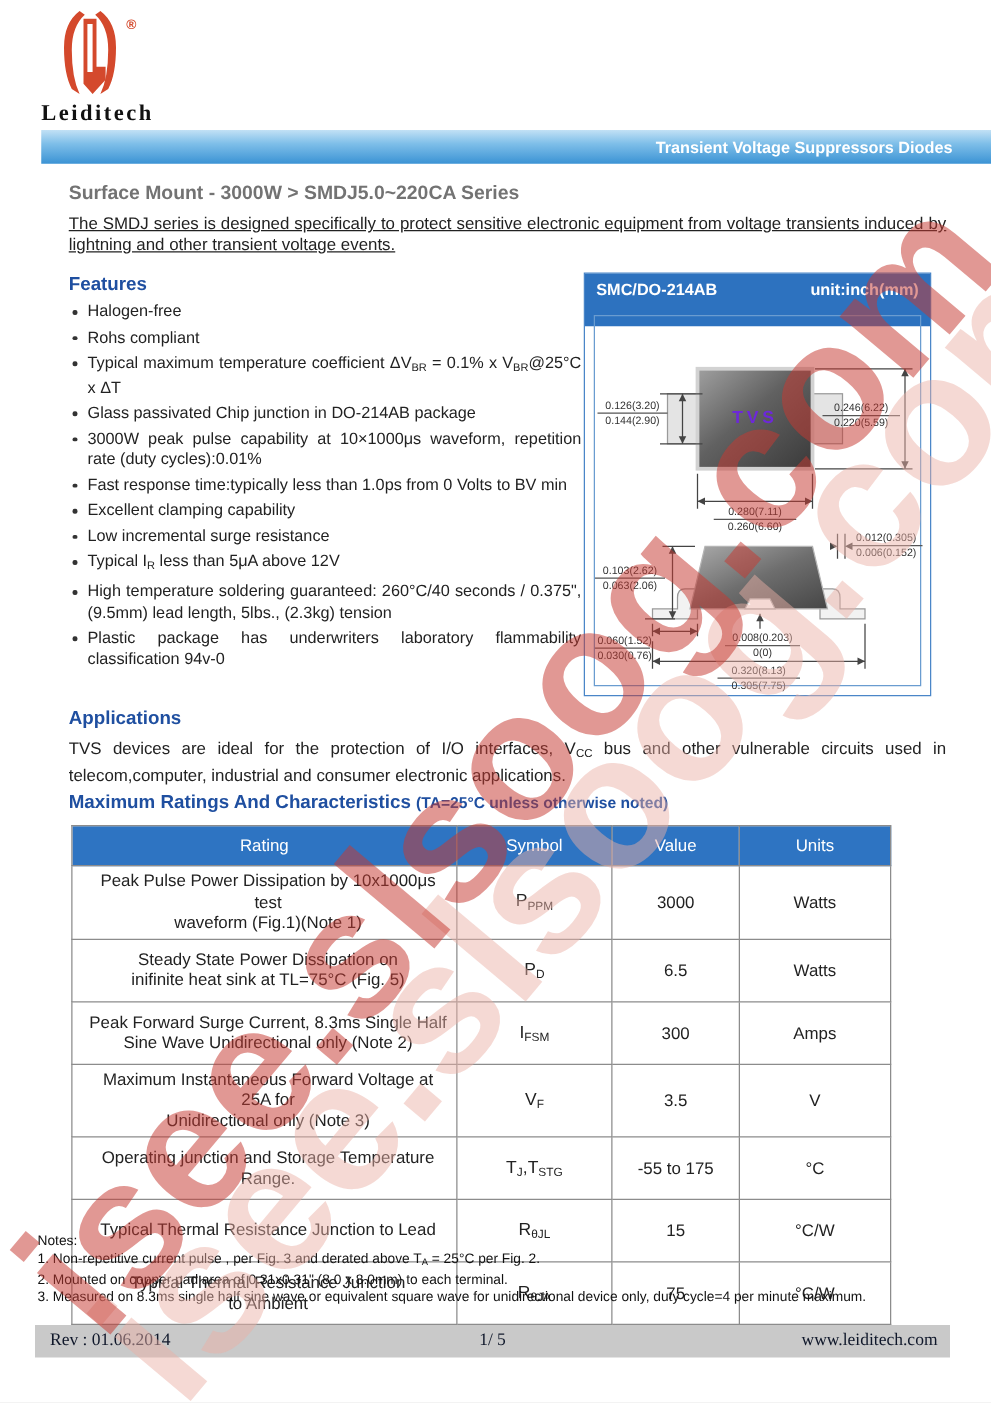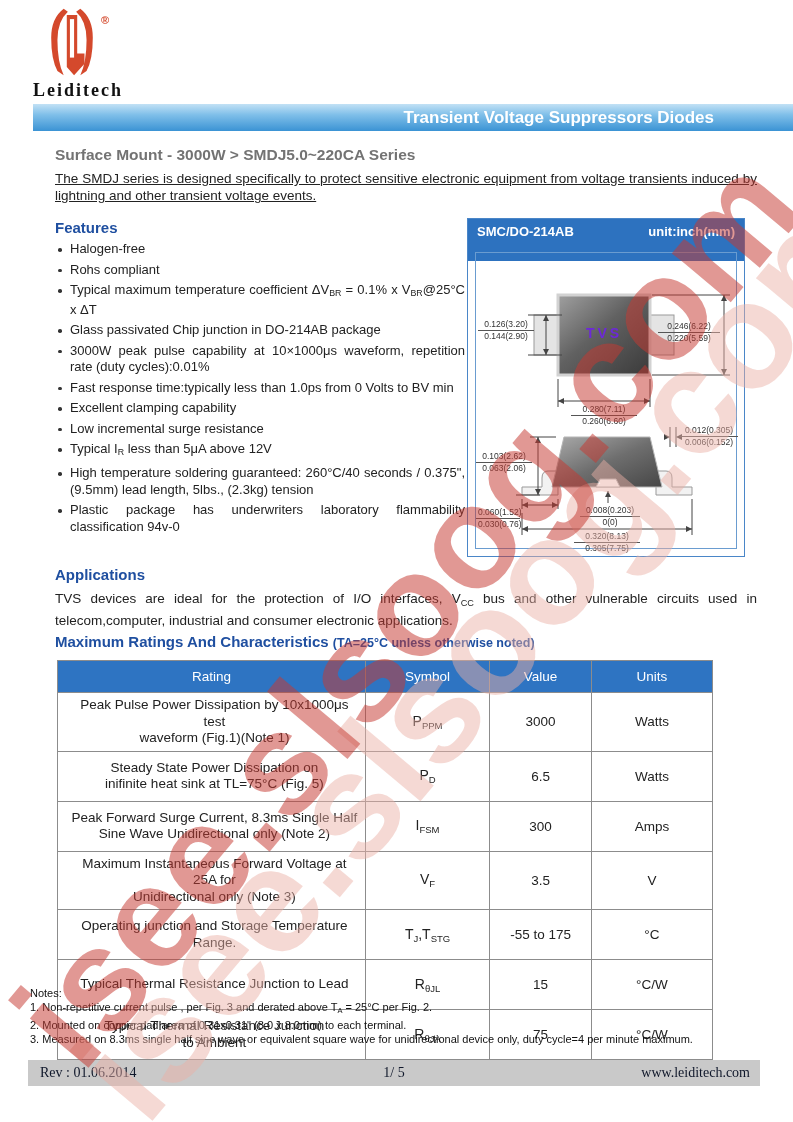--- a/index.html
+++ b/index.html
@@ -5,22 +5,22 @@
   html,body{margin:0;padding:0;background:#e9e9e9;}
   .page{position:relative;width:793px;height:1122px;background:#fff;overflow:hidden;
         font-family:"Liberation Sans",sans-serif;color:#222;}
   
   .logo{position:absolute;left:46px;top:4px;width:52px;height:76px;}
   .logo-reg{position:absolute;left:101px;top:14px;color:#d4492c;font-size:11px;font-weight:bold;}
   .brand{position:absolute;left:33px;top:80px;font-family:"Liberation Serif",serif;
          font-weight:bold;font-size:18px;letter-spacing:2px;color:#111;}
   .band{position:absolute;left:33px;right:0;top:104px;height:27px;
         background:linear-gradient(180deg,#c2e1f5 0%,#7fbfe9 40%,#3b93d4 100%);
-        color:#fff;font-weight:bold;font-size:17px;line-height:27px;text-align:right;
-        padding-right:79px;box-sizing:border-box;}
+        color:#fff;font-weight:bold;font-size:13px;line-height:27px;text-align:right;
+        padding-right:31px;box-sizing:border-box;}
   
   .doc-title{position:absolute;left:55px;top:146px;color:#737373;font-weight:bold;font-size:15.5px;}
   .doc-desc{position:absolute;left:55px;top:170px;width:702px;font-size:13.5px;line-height:17px;text-align:justify;text-decoration:underline;}
   
   .sec-h{position:absolute;color:#1f4fa0;font-weight:bold;font-size:15px;}
   .features-h{left:55px;top:219px;}
   .features{position:absolute;left:55px;top:241px;width:410px;margin:0;padding:0;list-style:none;}
   .features li{position:relative;padding-left:15px;font-size:13px;line-height:16.5px;
                margin-bottom:4px;text-align:justify;}
   .features li::before{content:"";position:absolute;left:3px;top:7px;width:3.5px;height:3.5px;

